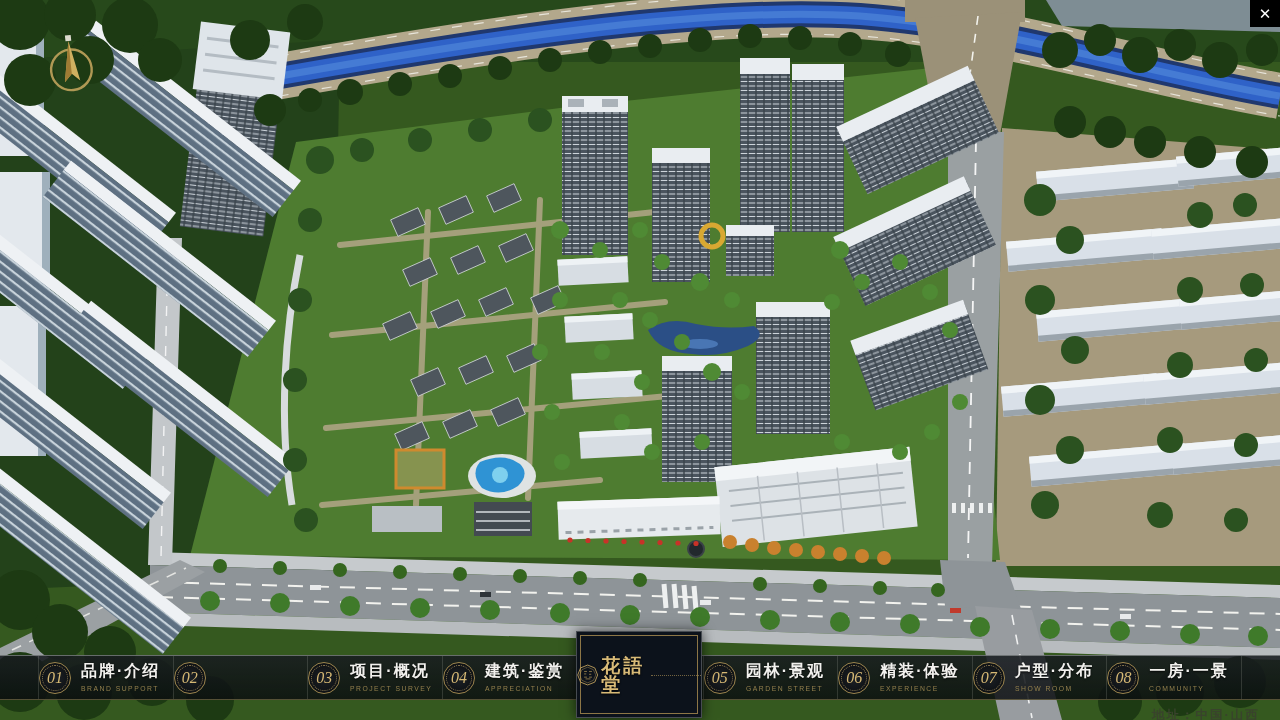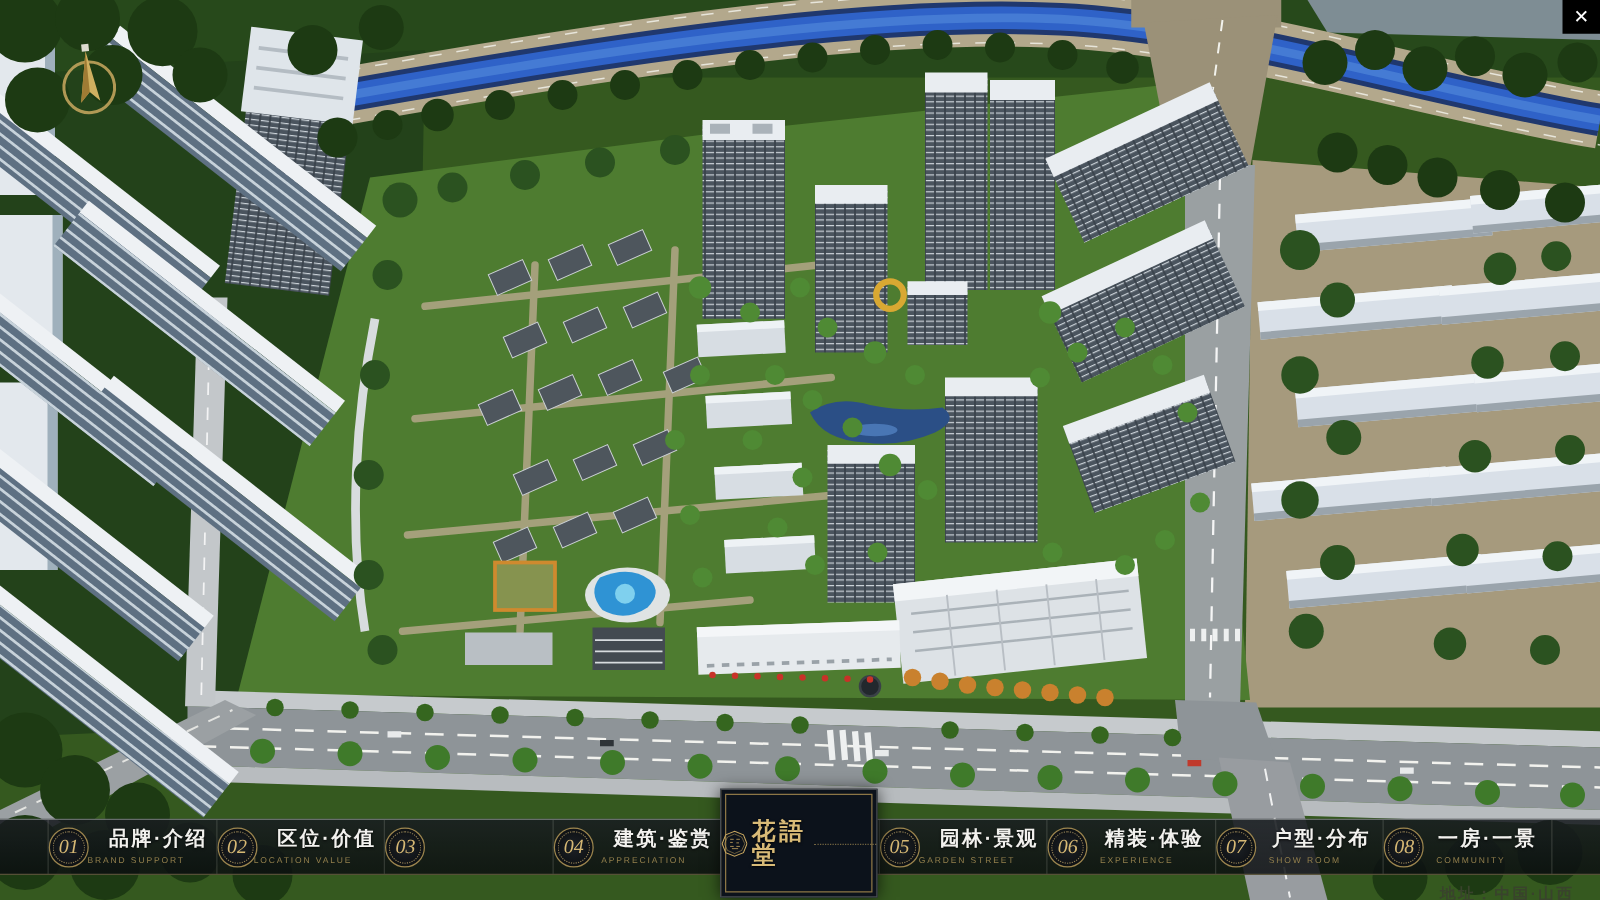--- a/index.html
+++ b/index.html
@@ -20,21 +20,21 @@
             border-left:1px solid rgba(222,222,212,.16);cursor:pointer;}
   .nav-right .nav-item:last-child{border-right:1px solid rgba(222,222,212,.16);}
   .navgroup{display:flex;flex:1;}
   .badge{position:relative;flex:0 0 auto;width:30px;height:30px;border-radius:50%;
          border:1px solid #9c854e;background:radial-gradient(circle,#1d2126 0%,#0d1013 75%);
          display:flex;align-items:center;justify-content:center;}
   .badge::after{content:"";position:absolute;inset:2px;border-radius:50%;
                 border:1px dotted rgba(214,184,116,.65);}
   .num{font-family:"Liberation Serif",serif;font-style:italic;font-size:16px;
        color:#d6b874;line-height:1;}
-  .labels{display:flex;flex-direction:column;justify-content:center;min-width:0;align-items:center;}
+  .labels{display:flex;flex-direction:column;justify-content:center;min-width:0;}
   .zh{font-size:16px;font-weight:700;color:#f2f1ee;letter-spacing:2px;white-space:nowrap;
       text-shadow:0 1px 2px rgba(0,0,0,.85);}
   .en{font-size:10px;letter-spacing:2.2px;color:#94804d;white-space:nowrap;
       transform:scale(.68);transform-origin:0 50%;margin-top:1px;}
 
   
   .logo-panel{position:absolute;left:576px;top:631px;width:126px;height:87px;box-sizing:border-box;
               background:#0c121b;border:1px solid #474c52;z-index:5;cursor:pointer;
               box-shadow:inset 0 0 0 3px #0c121b,inset 0 0 0 4px rgba(164,136,78,.85),0 0 12px rgba(0,0,0,.65);
               display:flex;flex-direction:row;align-items:center;justify-content:center;gap:3px;}
@@ -518,28 +518,28 @@
           </div>
         <div class="labels">
             <div class="zh">品牌·介绍</div>
             <div class="en">BRAND SUPPORT</div>
           </div>
       </div>
       <div class="nav-item">
         <div class="badge">
             <span class="num">02</span>
           </div>
+      </div>
+      <div class="nav-item">
+        <div class="badge">
+            <span class="num">03</span>
+          </div>
         <div class="labels">
-            <div class="zh">区位·价值</div>
-            <div class="en">LOCATION VALUE</div>
-          </div>
-      </div>
-      <div class="nav-item">
-        <div class="badge">
-            <span class="num">03</span>
+            <div class="zh">项目·概况</div>
+            <div class="en">PROJECT SURVEY</div>
           </div>
       </div>
       <div class="nav-item">
         <div class="badge">
             <span class="num">04</span>
           </div>
         <div class="labels">
             <div class="zh">建筑·鉴赏</div>
             <div class="en">APPRECIATION</div>
           </div>

